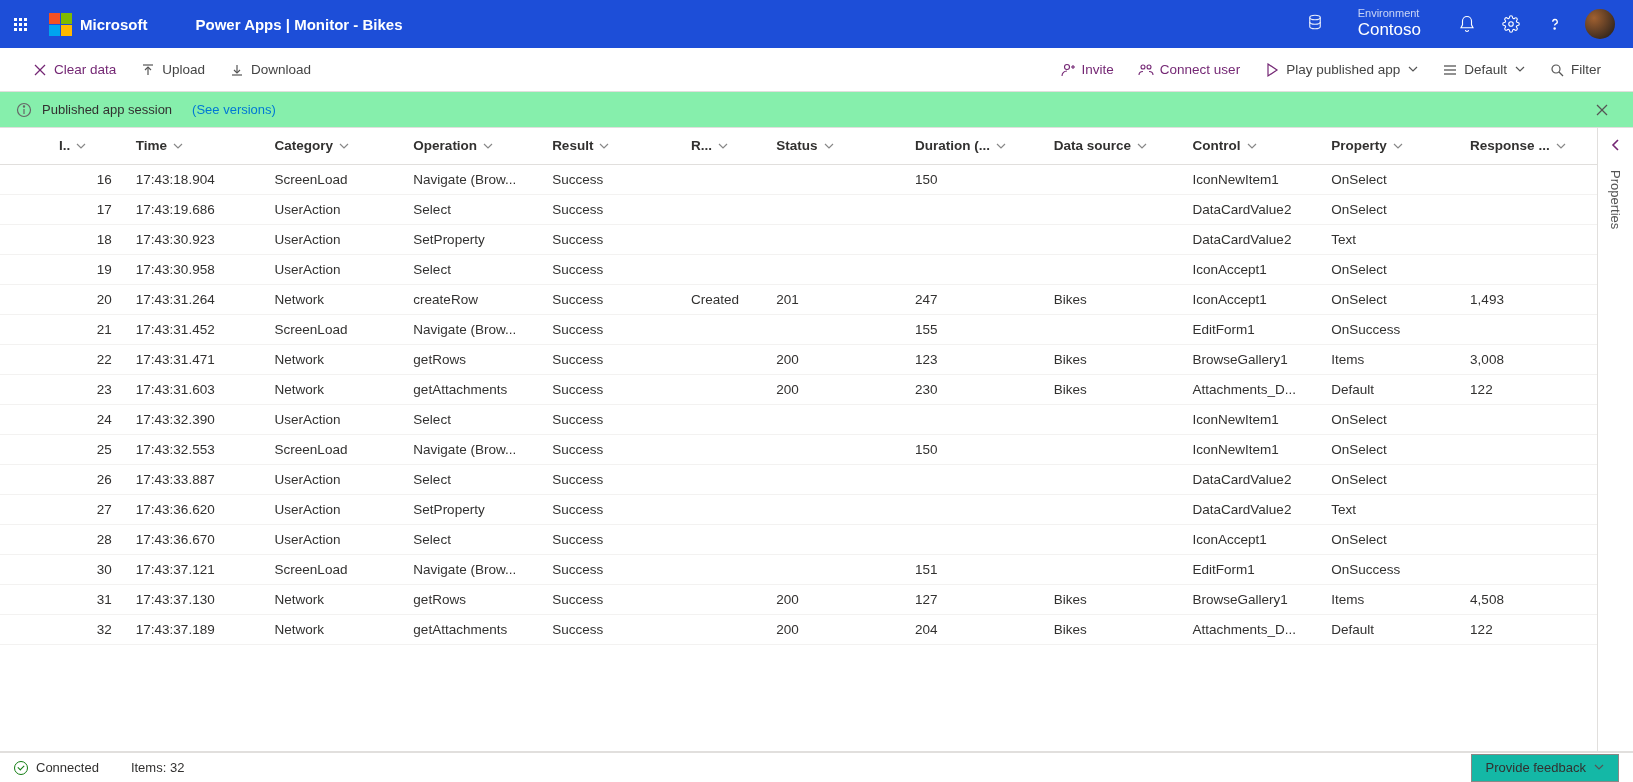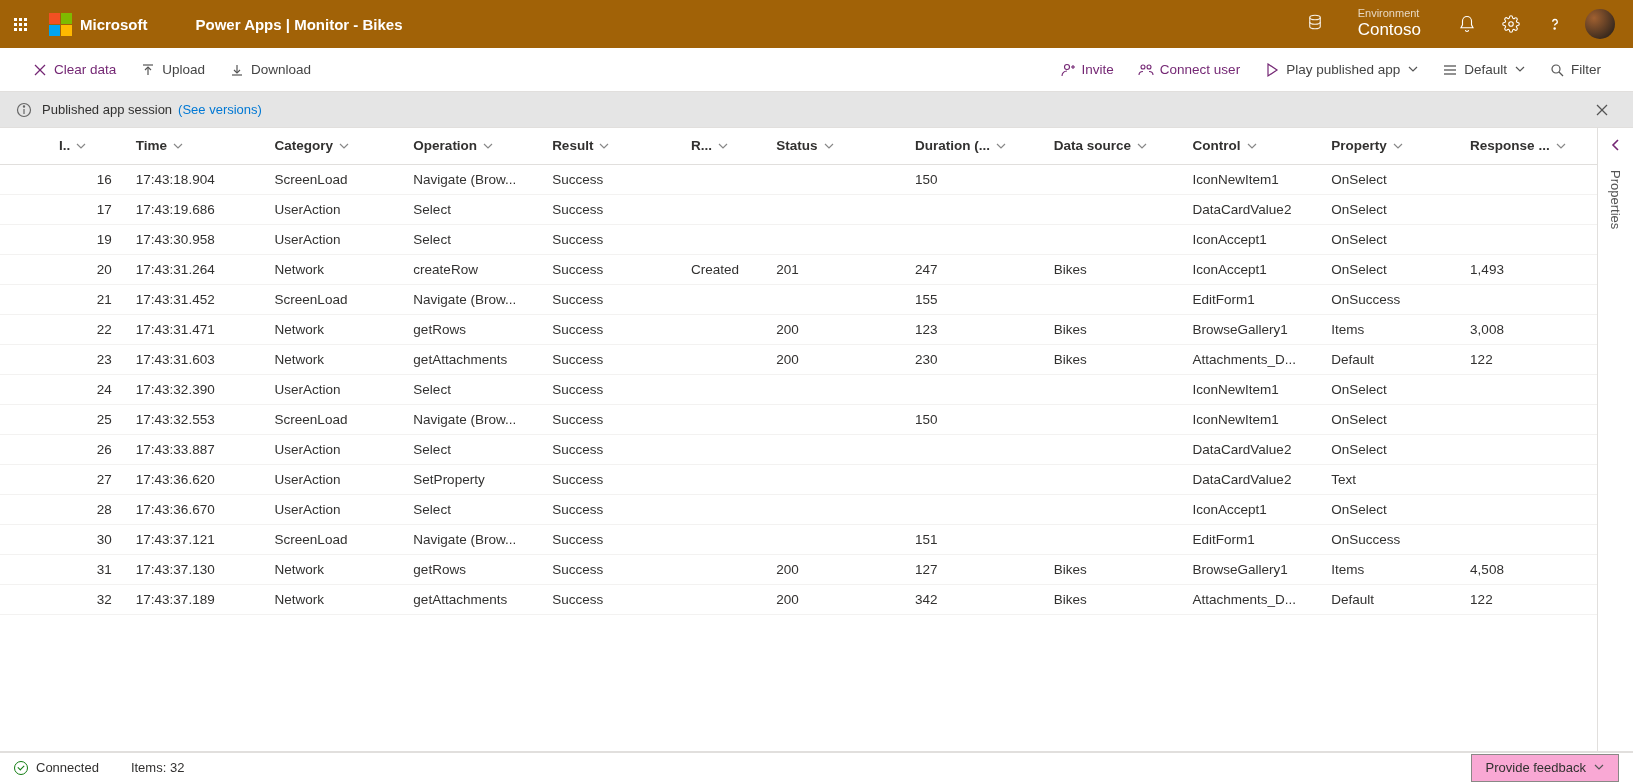--- a/index.html
+++ b/index.html
@@ -7,21 +7,21 @@
     margin: 0;
     font-family: "Segoe UI", -apple-system, BlinkMacSystemFont, sans-serif;
     font-size: 13px;
     color: #323130;
     background: #fff;
     overflow: hidden;
   }
   
   .top-header {
     height: 48px;
-    background: #a16207;
+    background: #1d4ed8;
     color: #fff;
     display: flex;
     align-items: center;
     padding: 0 14px;
   }
   .waffle {
     display: grid;
     grid-template-columns: repeat(3, 3px);
     grid-template-rows: repeat(3, 3px);
     gap: 2px;
@@ -98,29 +98,29 @@
   .cmd-right { display: flex; align-items: center; gap: 8px; }
   .cmd-spacer { flex: 1; }
   .cmd-icon { display: inline-flex; width: 16px; height: 16px; }
   .cmd-icon svg { width: 16px; height: 16px; }
   .cmd-purple { color: #742774; }
   .chev-down { margin-left: 2px; }
 
   
   .info-bar {
     height: 36px;
-    background: #e5e5e5;
+    background: #86efac;
     display: flex;
     align-items: center;
     padding: 0 16px;
     font-size: 13px;
     border-bottom: 1px solid #e1dfdd;
   }
   .info-icon { width:16px;height:16px;margin-right:10px; }
-  .info-link { color: #0078d4; cursor: pointer; margin-left: 6px; }
+  .info-link { color: #0078d4; cursor: pointer; margin-left: 20px; }
   .info-close {
     margin-left: auto;
     width: 30px; height: 30px;
     display:flex;align-items:center;justify-content:center;
     cursor:pointer;
   }
 
   
   .main-area {
     display: flex;
@@ -212,21 +212,21 @@
     border-left:1.3px solid #107c10;
     border-bottom:1.3px solid #107c10;
     transform:rotate(-45deg);
   }
   .status-bar .sb-items { margin-left: 32px; }
   .feedback-btn {
     margin-left: auto;
     height: 28px;
     padding: 0 14px;
     border: 1px solid #8a8886;
-    background: #f9a8d4;
+    background: #14b8a6;
     display: flex;
     align-items: center;
     gap: 8px;
     cursor: pointer;
     font-size: 13px;
   }
 
   
   .col-lead { width: 44px; }
   .col-id { width: 72px; text-align: right; }
@@ -487,20 +487,35 @@
             <td></td>
             <td></td>
             <td></td>
             <td></td>
             <td>DataCardValue2</td>
             <td>OnSelect</td>
             <td></td>
           </tr>
           <tr>
             <td></td>
+            <td class="num">18</td>
+            <td>17:43:30.923</td>
+            <td>UserAction</td>
+            <td>SetProperty</td>
+            <td>Success</td>
+            <td></td>
+            <td></td>
+            <td></td>
+            <td></td>
+            <td>DataCardValue2</td>
+            <td>Text</td>
+            <td></td>
+          </tr>
+          <tr>
+            <td></td>
             <td class="num">19</td>
             <td>17:43:30.958</td>
             <td>UserAction</td>
             <td>Select</td>
             <td>Success</td>
             <td></td>
             <td></td>
             <td></td>
             <td></td>
             <td>IconAccept1</td>
@@ -674,21 +689,21 @@
           </tr>
           <tr>
             <td></td>
             <td class="num">32</td>
             <td>17:43:37.189</td>
             <td>Network</td>
             <td>getAttachments</td>
             <td>Success</td>
             <td></td>
             <td>200</td>
-            <td>342</td>
+            <td>204</td>
             <td>Bikes</td>
             <td>Attachments_D...</td>
             <td>Default</td>
             <td>122</td>
           </tr>
         </tbody>
     </table>
   </div>
   <div class="props-panel">
     <div class="props-chev">

